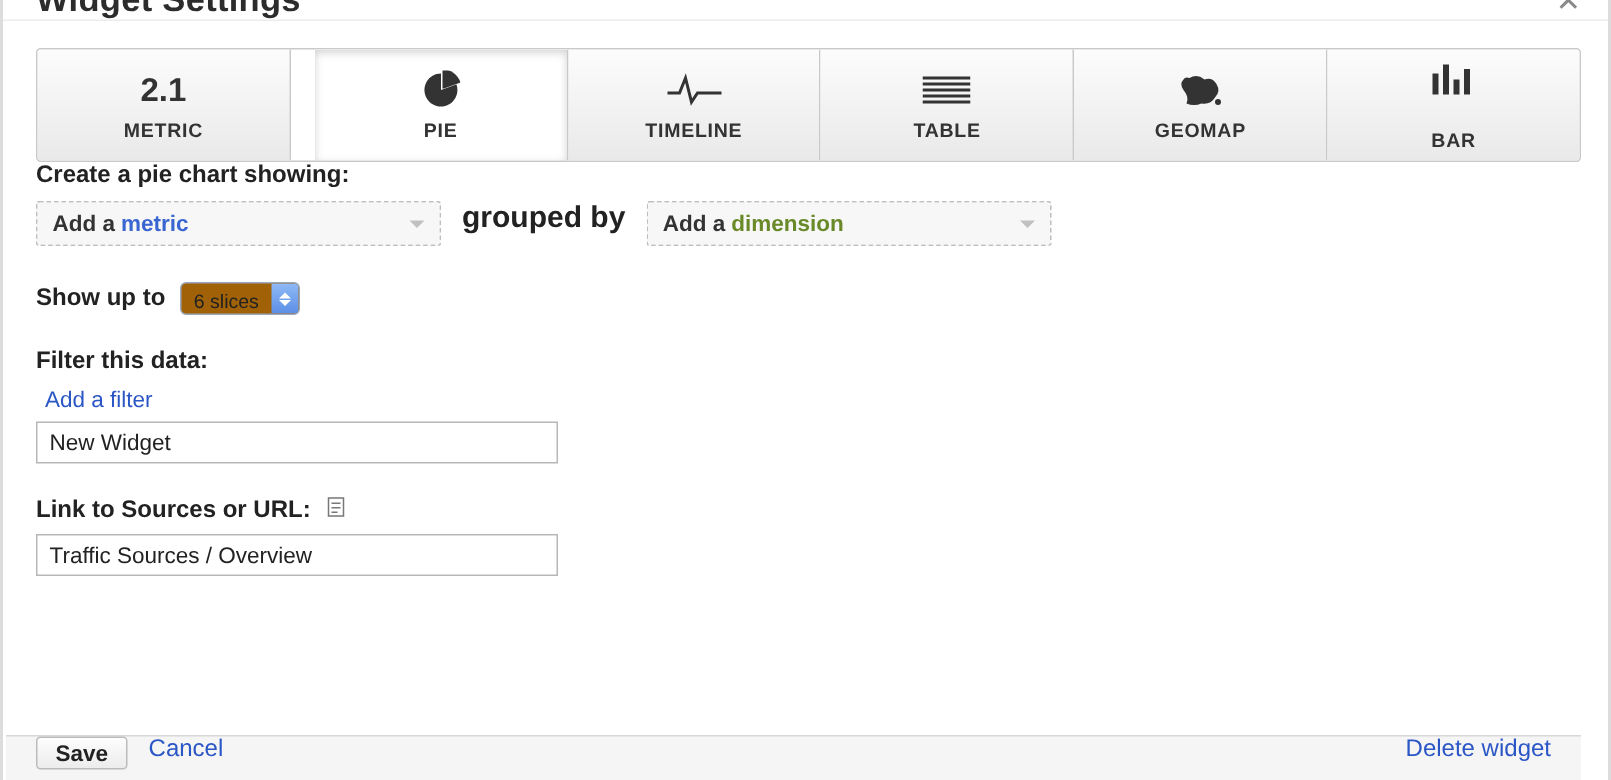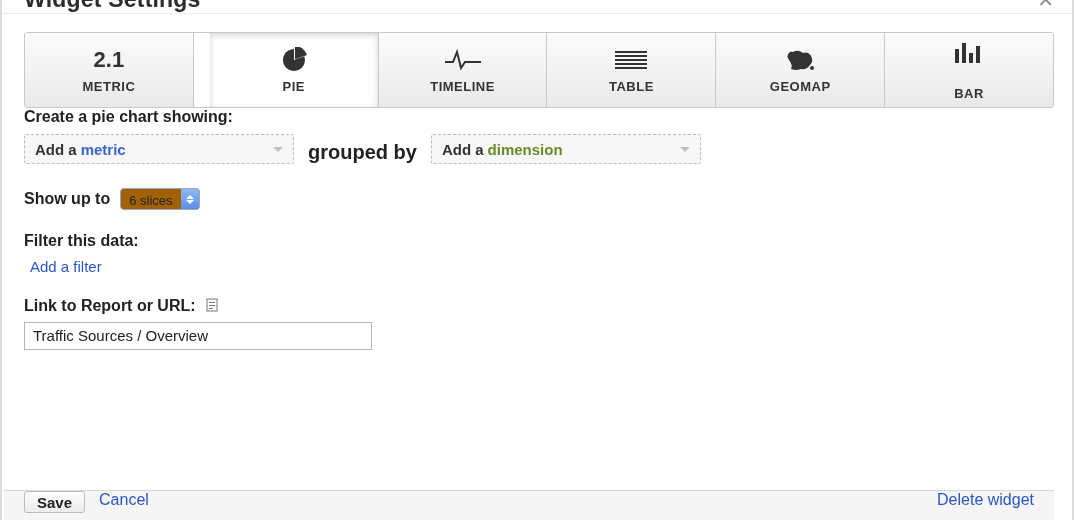--- a/index.html
+++ b/index.html
@@ -80,21 +80,21 @@
     display:flex;
     align-items:center;
     justify-content:center;
   }
   .prompt-line {
     font-size: 16px;
     font-weight: 700;
   }
   .row {
     display:flex;
-    align-items:flex-end;
+    align-items:flex-start;
     gap: 14px;
     margin-top: 8px;
   }
   .select-box {
     height: 30px;
     width: 270px;
     background: #f7f7f7;
     border: 1px dashed #bdbdbd;
     border-radius: 2px;
     position: relative;
@@ -327,23 +327,26 @@
         <span class="mac-select-arrows">
           <span class="up"></span>
             <span class="dn"></span>
         </span>
       </div>
     </div>
 
     <div class="section-label">Filter this data:</div>
     <span class="link-style">Add a filter</span>
 
+    <div class="text-input">
+      <span>New Widget</span>
+    </div>
 
     <div class="section-label">
-      <span>Link to Report or URL:</span>
+      <span>Link to Sources or URL:</span>
       <span class="icon-inline">
         <svg width="12" height="14" viewBox="0 0 12 14">
             <rect x="1" y="1" width="10" height="12" fill="none" stroke="#777" stroke-width="1"></rect>
             <rect x="3" y="4" width="6" height="1" fill="#777"></rect>
             <rect x="3" y="7" width="6" height="1" fill="#777"></rect>
             <rect x="3" y="10" width="4" height="1" fill="#777"></rect>
           </svg>
       </span>
     </div>
     <div class="text-input">

